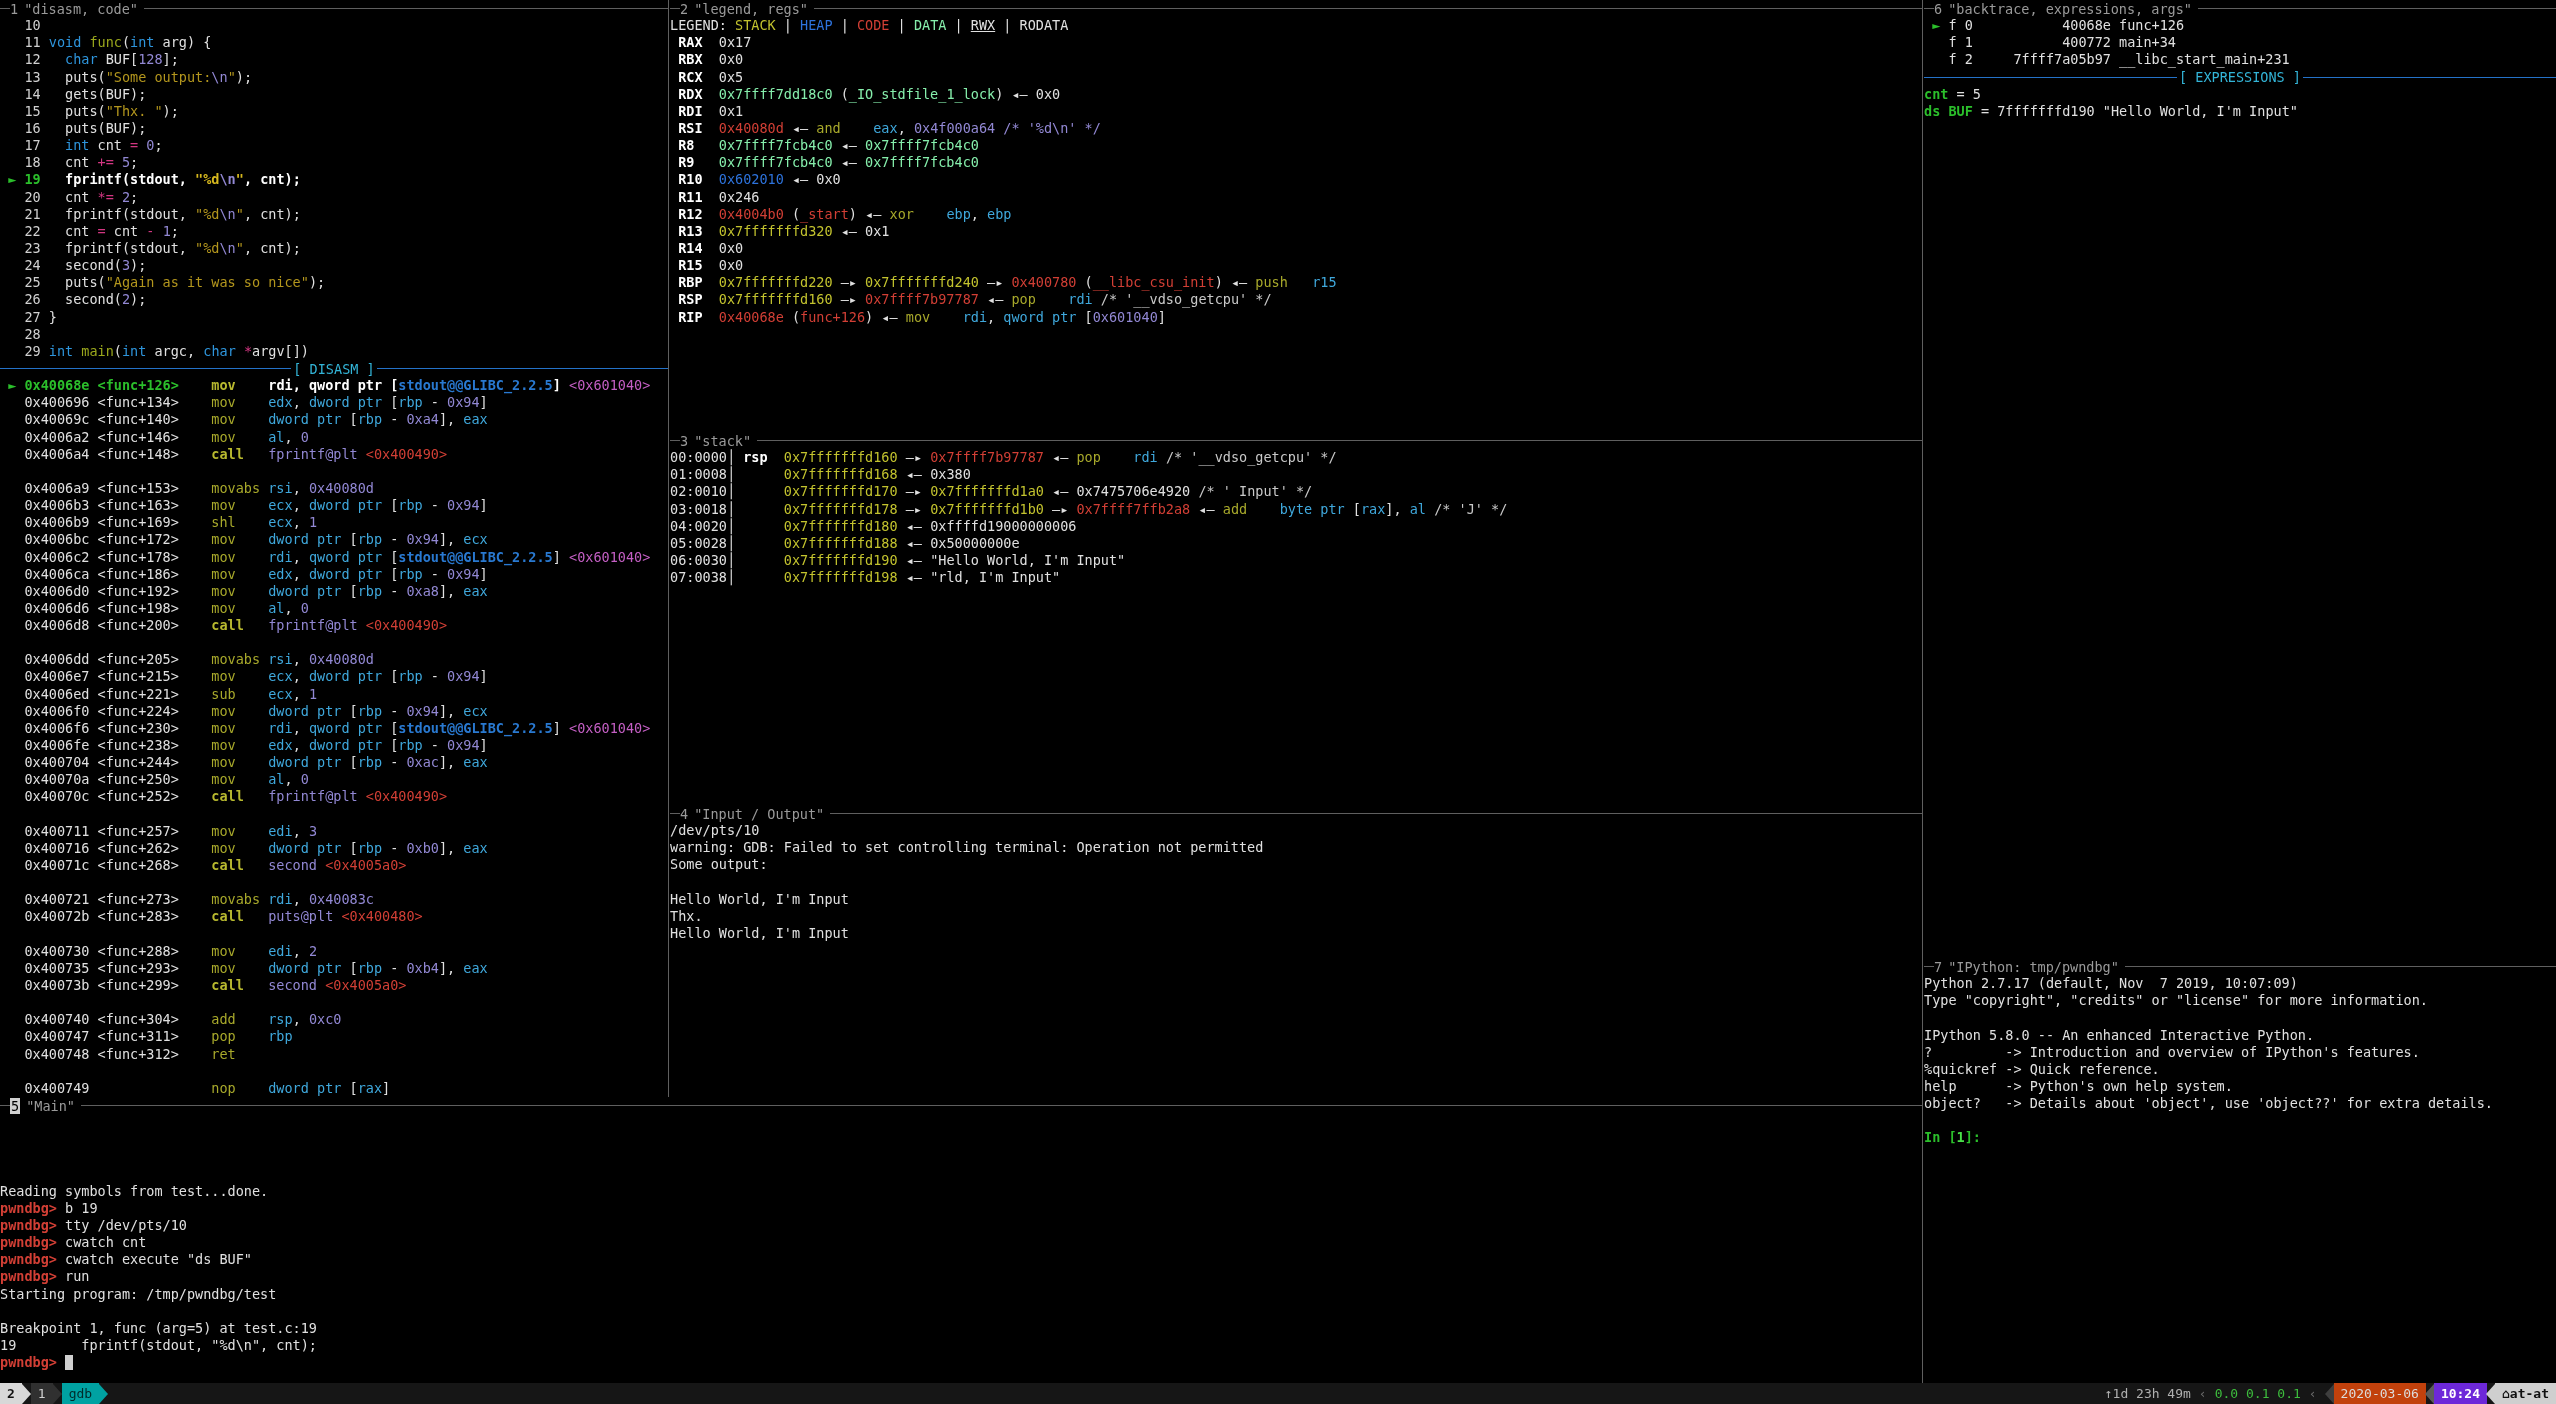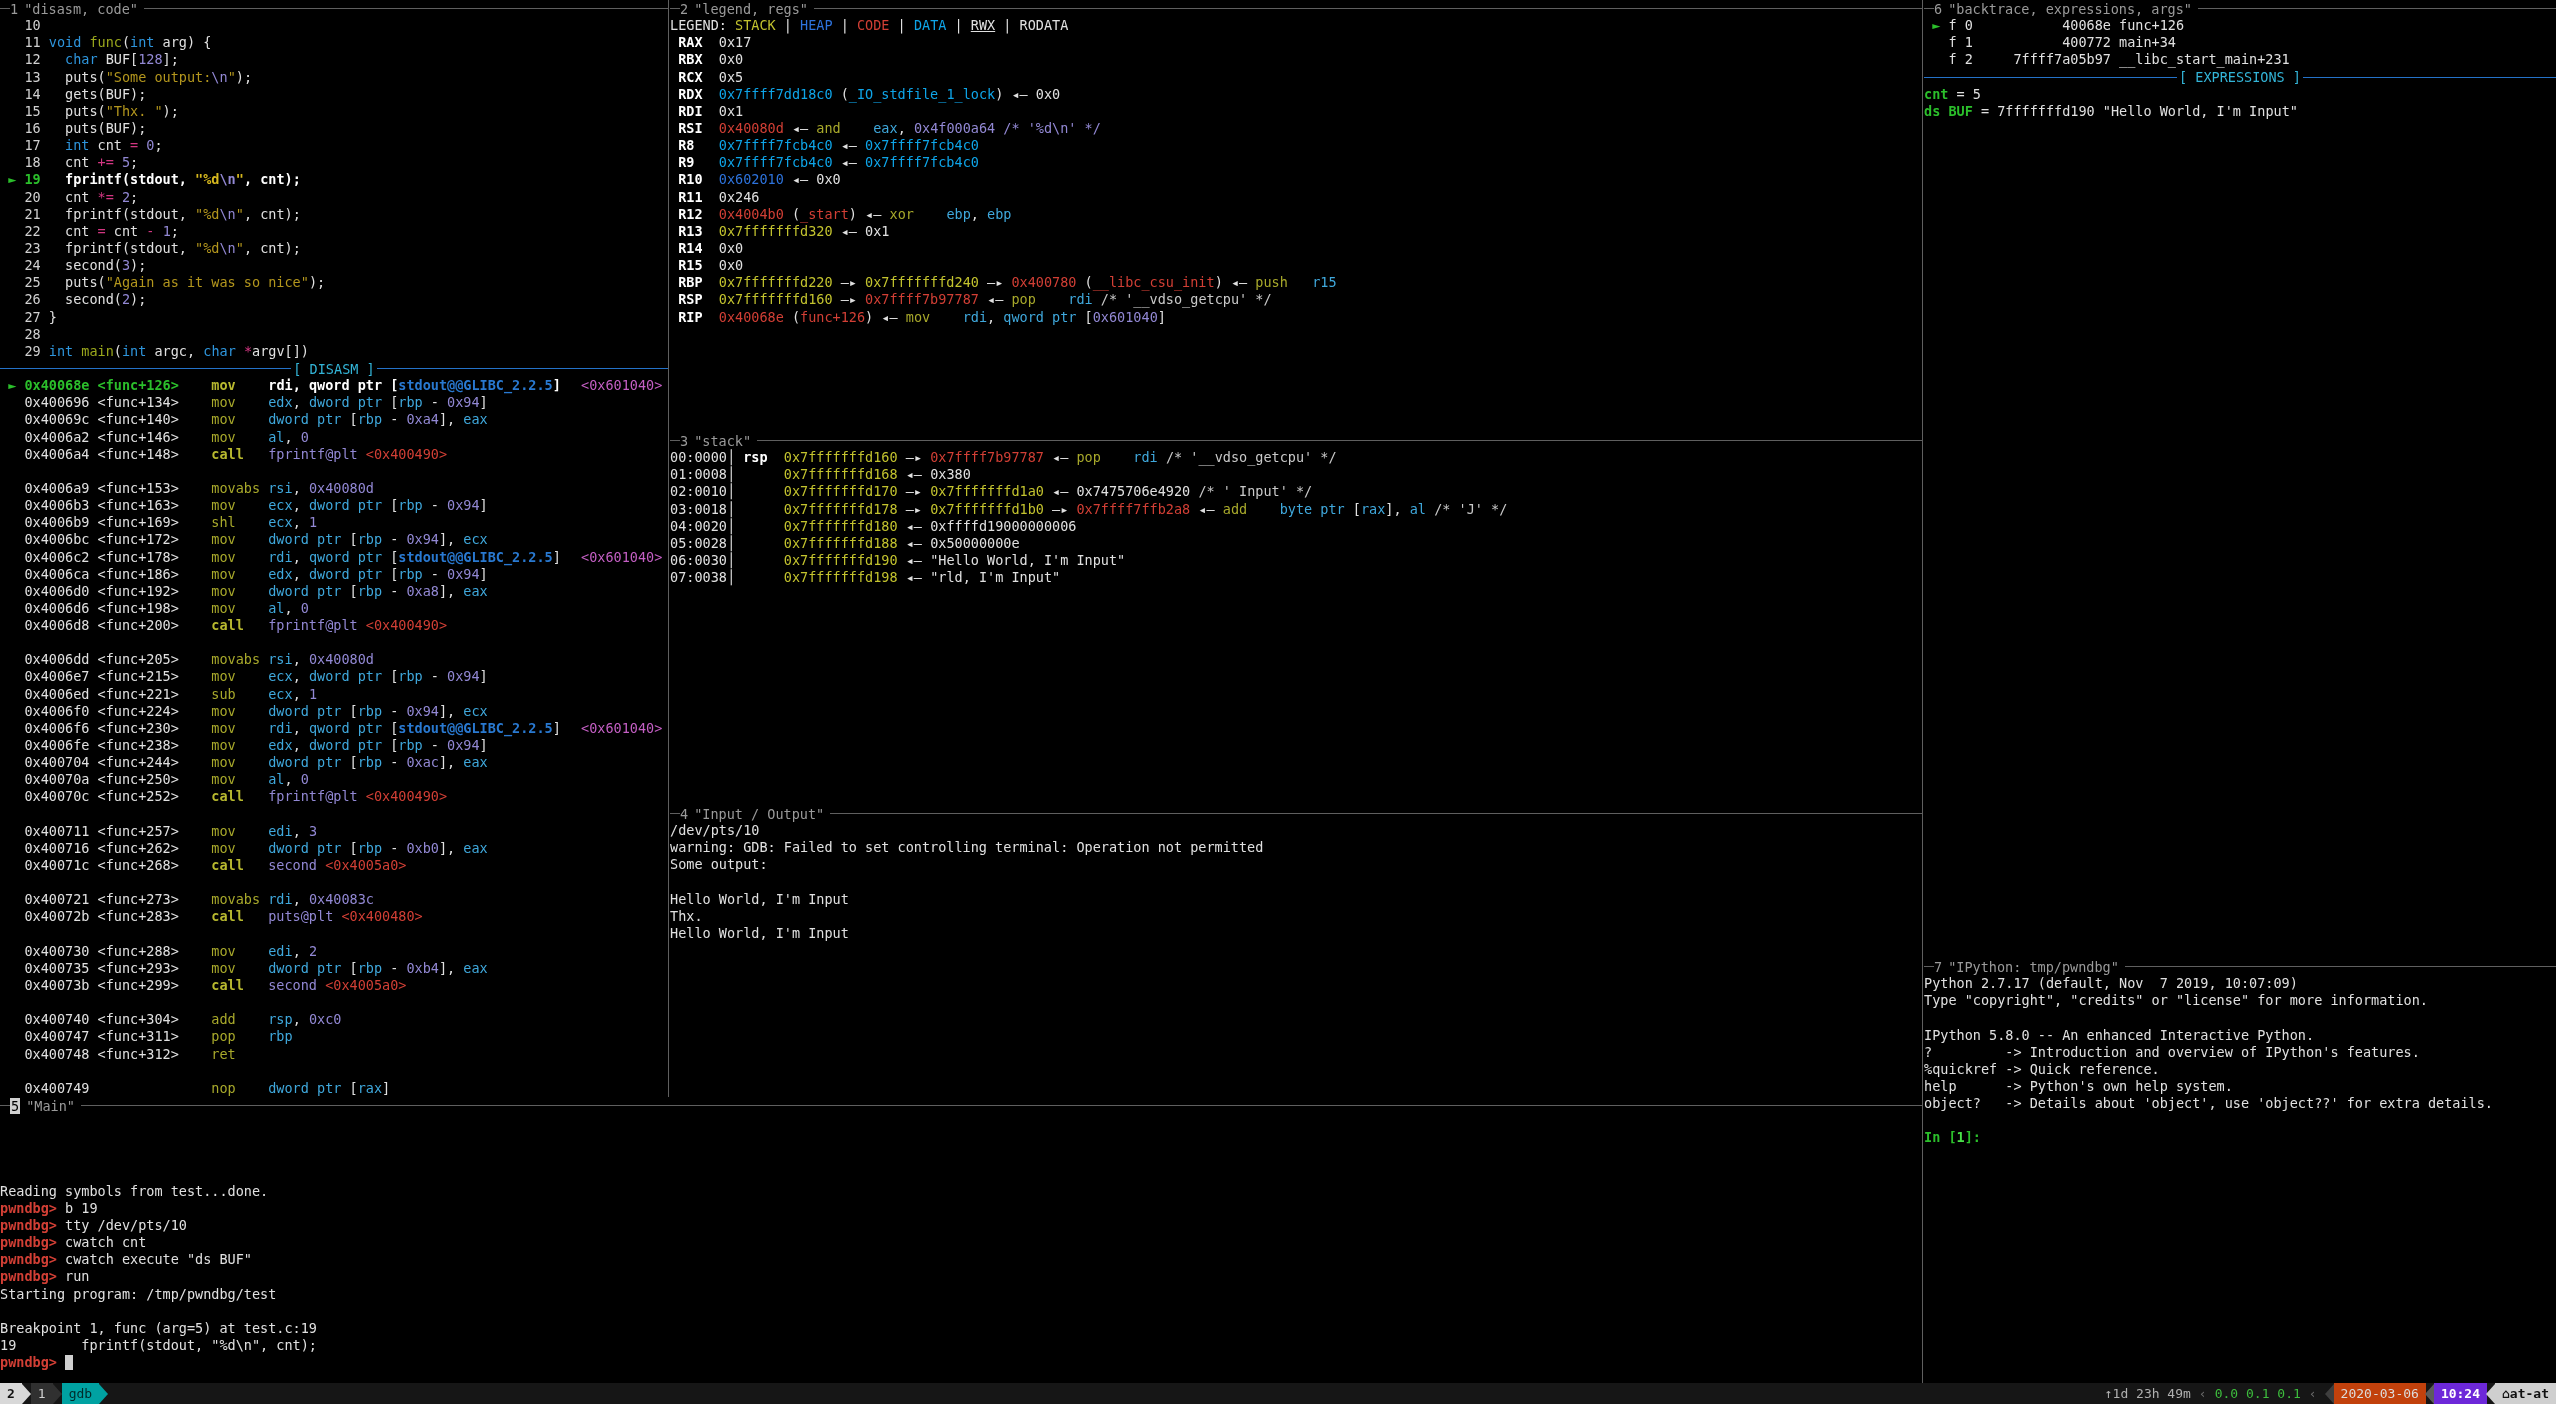--- a/index.html
+++ b/index.html
@@ -24,21 +24,21 @@
   .c-kw{color:#2e95dc;} .c-fn{color:#9aa71c;}
   .c-st{color:#b3961d;} .c-stb{color:#d6b81e;font-weight:bold;}
   .c-esc{color:#9288d4;} .c-escb{color:#9288d4;font-weight:bold;}
   .c-num{color:#9288d4;} .c-plt{color:#9288d4;}
   .c-op{color:#d33682;}
   .c-grn{color:#2bbf2b;font-weight:bold;} .c-ga{color:#2bbf2b;font-weight:bold;}
   .c-grn2{color:#49e049;font-weight:bold;}
   .c-mn{color:#a8a92b;} .c-mnb{color:#b8b92f;font-weight:bold;}
   .c-reg{color:#3fa8dc;}
   .c-sym{color:#2979d1;font-weight:bold;}
-  .c-mg{color:#c45fc4;margin-left:12px;} .c-pur{color:#0ea5e9;text-align:center;}
+  .c-mg{color:#c45fc4;} .c-pur{color:#86efac;text-align:center;}
   .c-red{color:#d23f35;}
   .c-ylw{color:#c3c32e;}
   .c-blu{color:#2d73dd;}
   .c-cm{color:#c9c9c9;}
   .c-pr{color:#d23f35;font-weight:bold;}
   .c-rwx{color:#e0e0e0;text-decoration:underline;}
   .c-blk{display:inline-block;width:8px;height:15px;background:#cfcfcf;vertical-align:text-bottom;}
 
   
   .statusbar{position:absolute;left:0;top:1383px;width:2556px;height:21px;background:#161616;

